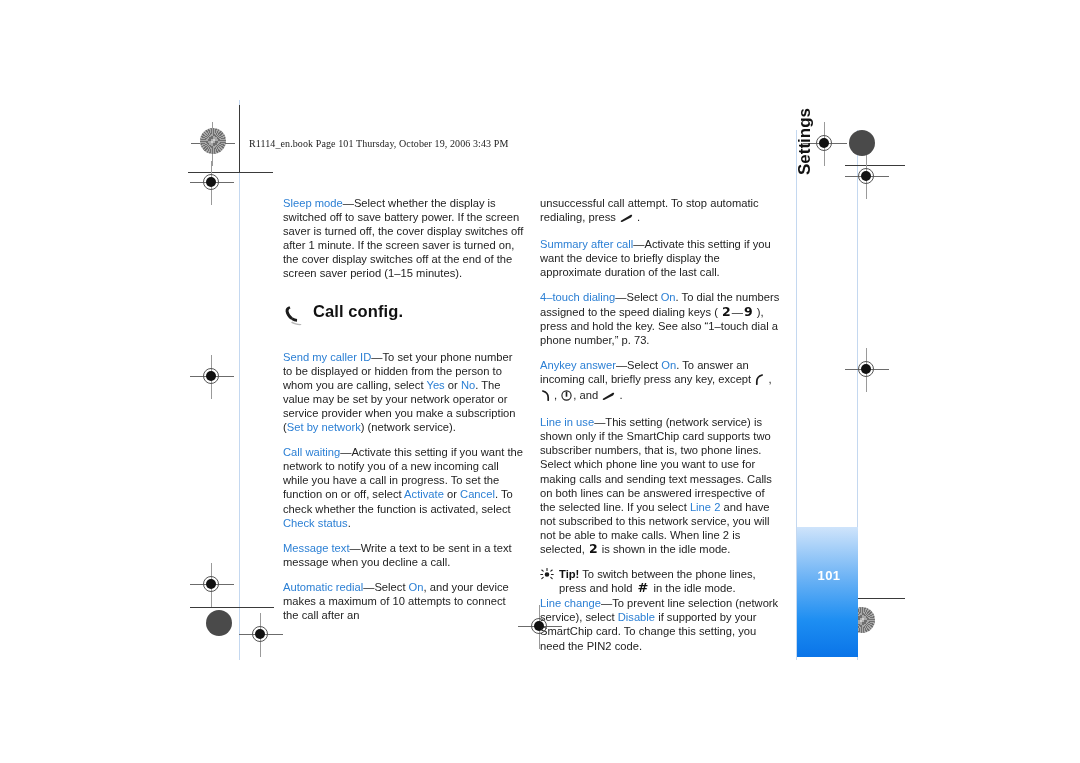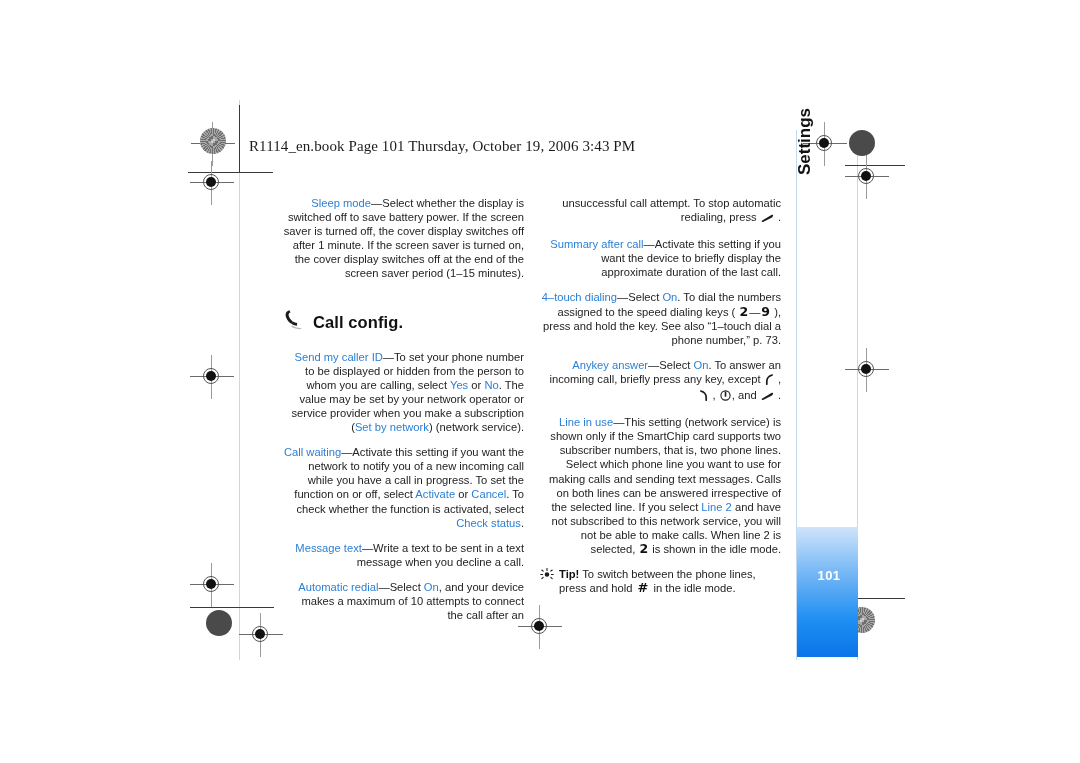--- a/index.html
+++ b/index.html
@@ -80,53 +80,52 @@
     background: #c4d8f0;
     width: 1px;
   }
 
   
   .slug {
     position: absolute;
     left: 249px;
     top: 138px;
     font-family: "Liberation Serif", serif;
-    font-size: 15px;
+    font-size: 10px;
     color: #1c1c1c;
     white-space: nowrap;
     letter-spacing: .1px;
   }
 
   
   .col {
     position: absolute;
     width: 241px;
     font-size: 11.2px;
     line-height: 14.1px;
     color: #232323;
     text-align: left;
   }
   .col-left  { left: 283px; top: 196px; }
   .col-right { left: 540px; top: 196px; }
 
   .col p {
     margin: 0 0 11px 0;
-    text-align: right;
   }
   .term {
     color: #2b7fd4;
   }
   .val {
     color: #2b7fd4;
   }
 
   
   .section-head {
     display: flex;
-    align-items: flex-end;
+    align-items: flex-start;
     margin: 23px 0 20px 0;
     height: 26px;
   }
   .section-head .hicon {
     width: 30px;
     flex: 0 0 30px;
     display: flex;
     align-items: center;
   }
   .section-head .htitle {
@@ -355,17 +354,18 @@
           <path d="M0.8 6.5 L2.6 6.5"></path>
           <path d="M13.2 6.5 L11.4 6.5"></path>
           <path d="M1.8 10.6 L3.2 9.4"></path>
           <path d="M12.2 10.6 L10.8 9.4"></path>
         </g>
       </svg>
     </span>
     <span class="tip-body"><span class="tip-word">Tip!</span><span> To switch between the phone lines, press and hold </span><span class="keyhash">#</span><span> in the idle mode.</span></span>
   </div>
 
+  <p><span class="term">Line change</span><span>—</span><span>To prevent line selection (network service), select </span><span class="val">Disable</span><span> if supported by your SmartChip card. To change this setting, you need the PIN2 code.</span></p>
 </div>
 
 <div class="side-label">Settings</div>
 <div class="page-tab"></div>
 <div class="page-num">101</div>
 
 </body></html>

